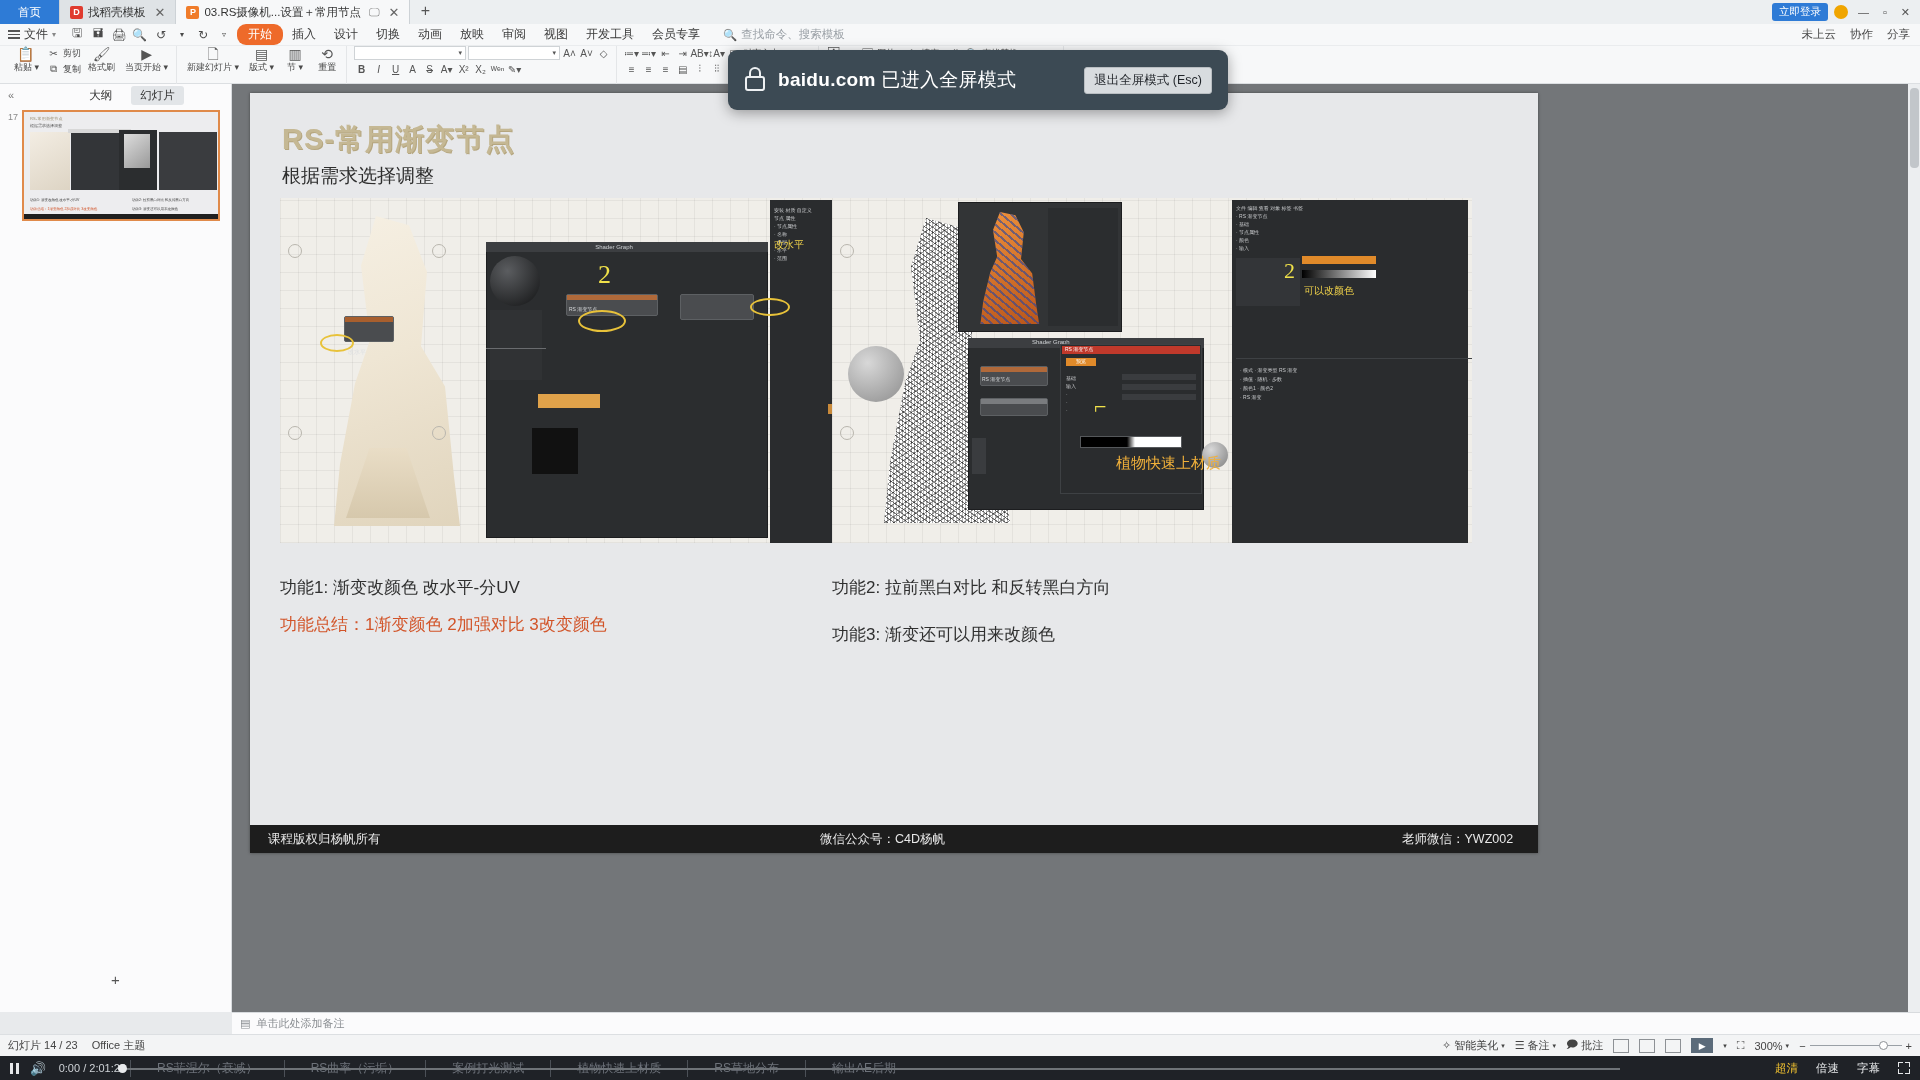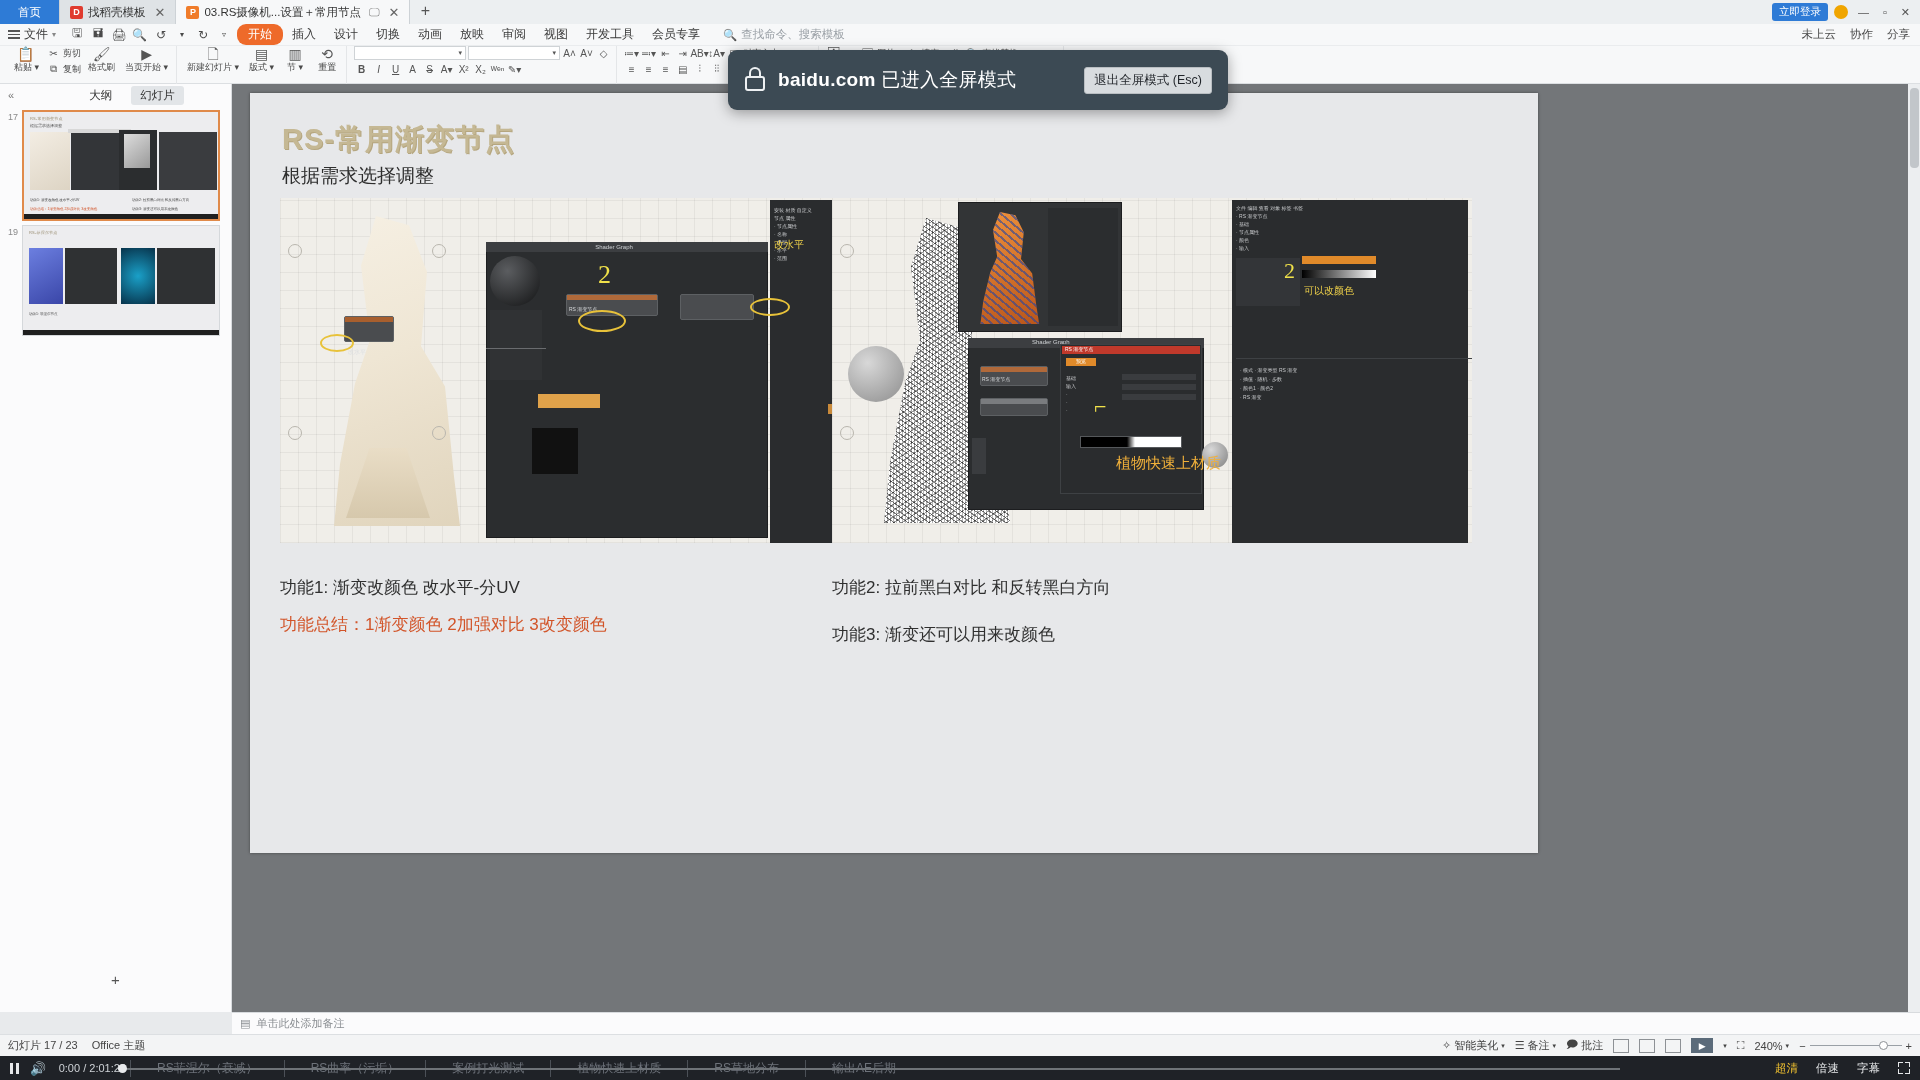--- a/index.html
+++ b/index.html
@@ -444,32 +444,20 @@
         <div class="t-img" style="left:100px;top:22px;width:26px;height:34px;background:linear-gradient(140deg,#ddd,#999)"></div>
         <div class="t-cap" style="left:6px;top:86px">功能1: 渐变改颜色 改水平-分UV</div>
         <div class="t-cap orange" style="left:6px;top:95px">功能总结：1渐变颜色 2加强对比 3改变颜色</div>
         <div class="t-cap" style="left:108px;top:86px">功能2: 拉前黑白对比 和反转黑白方向</div>
         <div class="t-cap" style="left:108px;top:95px">功能3: 渐变还可以用来改颜色</div>
         <div class="t-bar"></div>
       </div>
     </div>
 
 
-    <div class="thumbrow">
-      <div class="thumbnum">19</div>
-      <div class="thumb">
-        <div class="t-title">RS-菲涅尔节点</div>
-        <div class="t-img" style="left:6px;top:22px;width:34px;height:56px;background:linear-gradient(150deg,#6c7fe0,#3a46a8)"></div>
-        <div class="t-blk" style="left:42px;top:22px;width:52px;height:56px;background:#2f3133"></div>
-        <div class="t-img" style="left:98px;top:22px;width:34px;height:56px;background:radial-gradient(circle,#1aa0c8,#07324a)"></div>
-        <div class="t-blk" style="left:134px;top:22px;width:58px;height:56px;background:#2f3133"></div>
-        <div class="t-cap" style="left:6px;top:86px">功能1: 菲涅尔节点</div>
-        <div class="t-bar"></div>
-      </div>
-    </div>
 
 
 
   </div>
 
   <div class="addslide">+</div>
 </div>
 
 <div class="stage">
   <div class="slide">
@@ -587,35 +575,40 @@
       </div>
       <div class="ytext" style="left:284px;top:256px;color:#f0b03a;font-size:15px;white-space:nowrap;">植物快速上材质</div>
     </div>
 
     <div class="cap" style="left:30px; top:483px;">功能1: 渐变改颜色 改水平-分UV</div>
     <div class="cap orange" style="left:30px; top:520px;">功能总结：1渐变颜色 2加强对比 3改变颜色</div>
     <div class="cap" style="left:582px; top:483px;">功能2: 拉前黑白对比 和反转黑白方向</div>
     <div class="cap" style="left:582px; top:530px;">功能3: 渐变还可以用来改颜色</div>
 
 
+    <div class="footbar">
+      <span style="left:18px">课程版权归杨帆所有</span>
+      <span style="left:570px">微信公众号：C4D杨帆</span>
+      <span style="left:1152px">老师微信：YWZ002</span>
+    </div>
   </div>
 </div>
 
 <div class="scrollrail">
   <div class="scrollthumb"></div>
 </div>
 
 <div class="notesbar">
   <span>▤</span>
   <span>单击此处添加备注</span>
 </div>
 
 <div class="statusbar">
   <div class="sb-left">
-    <span>幻灯片 17 / 23</span>
+    <span>幻灯片 14 / 23</span>
     <span>Office 主题</span>
   </div>
   <div class="sb-right">
     <span class="sb-item">
       <span>✧</span>
       <span>智能美化</span>
       <span style="font-size:7px">▾</span>
     </span>
     <span class="sb-item">
       <span>☰</span>
@@ -626,21 +619,21 @@
       <span>🗩</span>
       <span>批注</span>
     </span>
     <span class="viewbtn"></span>
     <span class="viewbtn"></span>
     <span class="viewbtn"></span>
     <span class="playbtn">▶</span>
     <span style="font-size:7px">▾</span>
     <span class="sb-item">⛶</span>
     <span class="sb-item">
-      <span>240%</span>
+      <span>300%</span>
       <span style="font-size:7px">▾</span>
     </span>
     <span class="zoomslider">
       <span>−</span>
       <span class="zs-track">
           <span class="zs-knob"></span>
         </span>
       <span>+</span>
     </span>
   </div>

